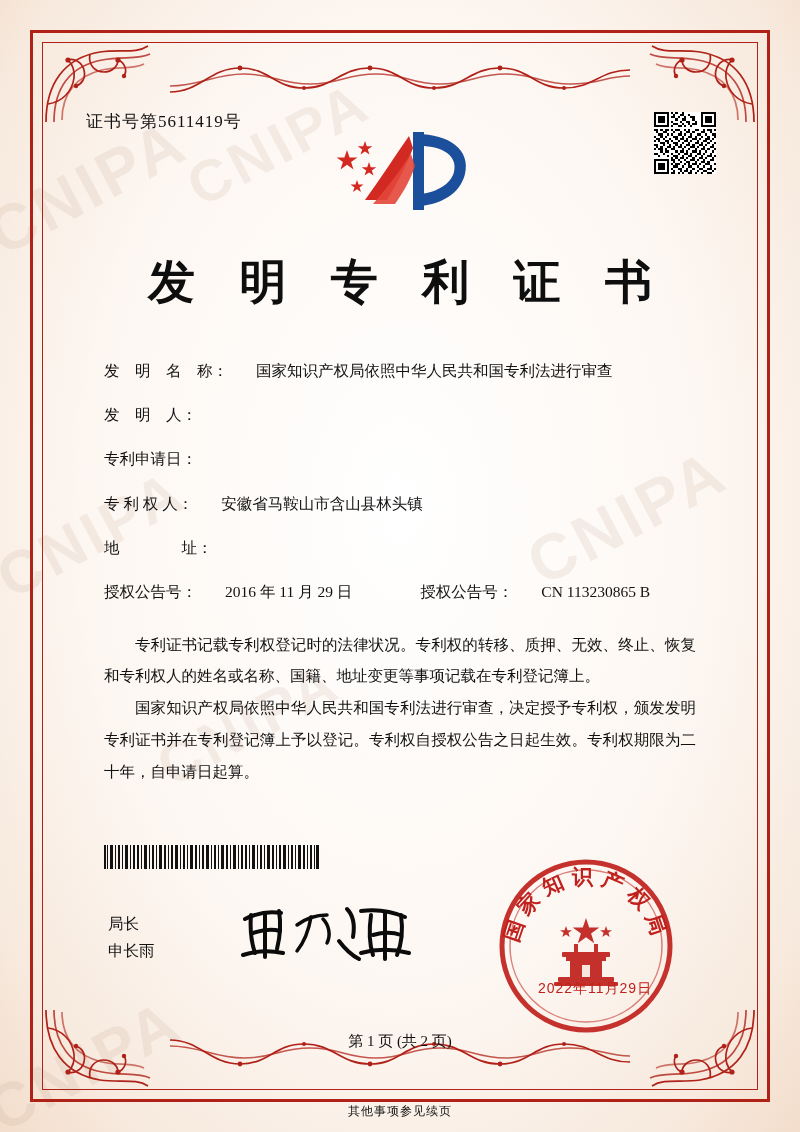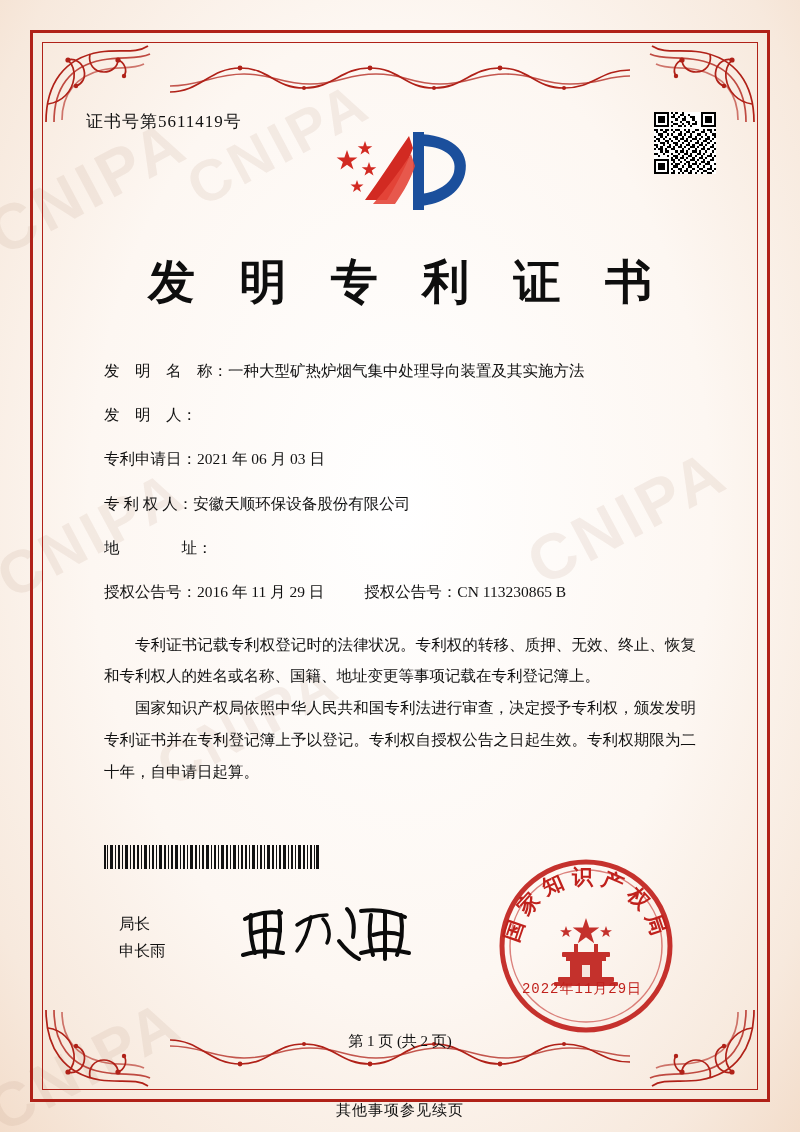--- a/index.html
+++ b/index.html
@@ -115,20 +115,21 @@
     margin-top: 46px;
     padding: 0 34px;
     font-size: 15.5px;
     color: #111;
   }
   .row {
     display: flex;
     align-items: flex-end;
     margin-bottom: 22.5px;
     line-height: 1.4;
+    gap: 28px;
   }
   .lbl {
     flex: 0 0 auto;
     white-space: pre;
   }
   .val {
     flex: 1 1 auto;
     white-space: pre-wrap;
   }
   .row.two .lbl2 {
@@ -151,21 +152,21 @@
     position: absolute;
     left: 104px;
     top: 845px;
     width: 215px;
     height: 24px;
   }
   .barcode svg { width: 100%; height: 100%; display: block; }
 
   .sign-block {
     position: absolute;
-    left: 119px;
+    left: 108px;
     top: 910px;
     font-size: 15.5px;
     color: #111;
     line-height: 1.75;
   }
 
   .signature {
     position: absolute;
     left: 235px;
     top: 895px;
@@ -179,45 +180,45 @@
   .seal {
     position: absolute;
     left: 496px;
     top: 856px;
     width: 180px;
     height: 180px;
   }
   .seal svg { width:100%; height:100%; display:block; }
   .seal-date {
     position: absolute;
-    left: 502px;
+    left: 515px;
     top: 980px;
     width: 160px;
     text-align: center;
     font-size: 14px;
     color: #c0211c;
     letter-spacing: 1px;
-    font-family: Liberation Mono, monospace;
+    font-family: Liberation Sans, sans-serif;
   }
 
   .page-num {
     position: absolute;
     left: 0; right: 0;
     top: 1032px;
     text-align: center;
     font-size: 15px;
     color: #111;
   }
 
   .footer-note {
     position: absolute;
     left: 0; right: 0;
     bottom: 12px;
     text-align: center;
-    font-size: 15px;
+    font-size: 12px;
     color: #111;
     letter-spacing: 1px;
   }
 </style>
 </head>
 <body>
 
 <div id="page">
 
   <div class="wm" style="left:-20px; top:150px; font-size:64px;">CNIPA</div>
@@ -589,32 +590,31 @@
             <rect x="25" y="28" width="2" height="1"></rect>
         </g>
       </svg>
     </div>
 
     <div class="title">发 明 专 利 证 书</div>
 
     <div class="fields">
       <div class="row">
         <span class="lbl">发　明　名　称：</span>
-        <span class="val">一种大型矿热炉烟气集中处理导向装置及其实施方法</span>
+        <span class="val">国家知识产权局依照中华人民共和国专利法进行审查</span>
       </div>
       <div class="row">
         <span class="lbl">发　明　人：</span>
       </div>
       <div class="row">
         <span class="lbl">专利申请日：</span>
-        <span class="val">2021 年 06 月 03 日</span>
       </div>
       <div class="row">
         <span class="lbl">专 利 权 人：</span>
-        <span class="val">安徽天顺环保设备股份有限公司</span>
+        <span class="val">安徽省马鞍山市含山县林头镇</span>
       </div>
       <div class="row">
         <span class="lbl">地　　　　址：</span>
       </div>
       <div class="row two">
         <span class="lbl">授权公告号：</span>
         <span>2016 年 11 月 29 日</span>
         <span class="lbl2">授权公告号：</span>
         <span>CN 113230865 B</span>
       </div>

